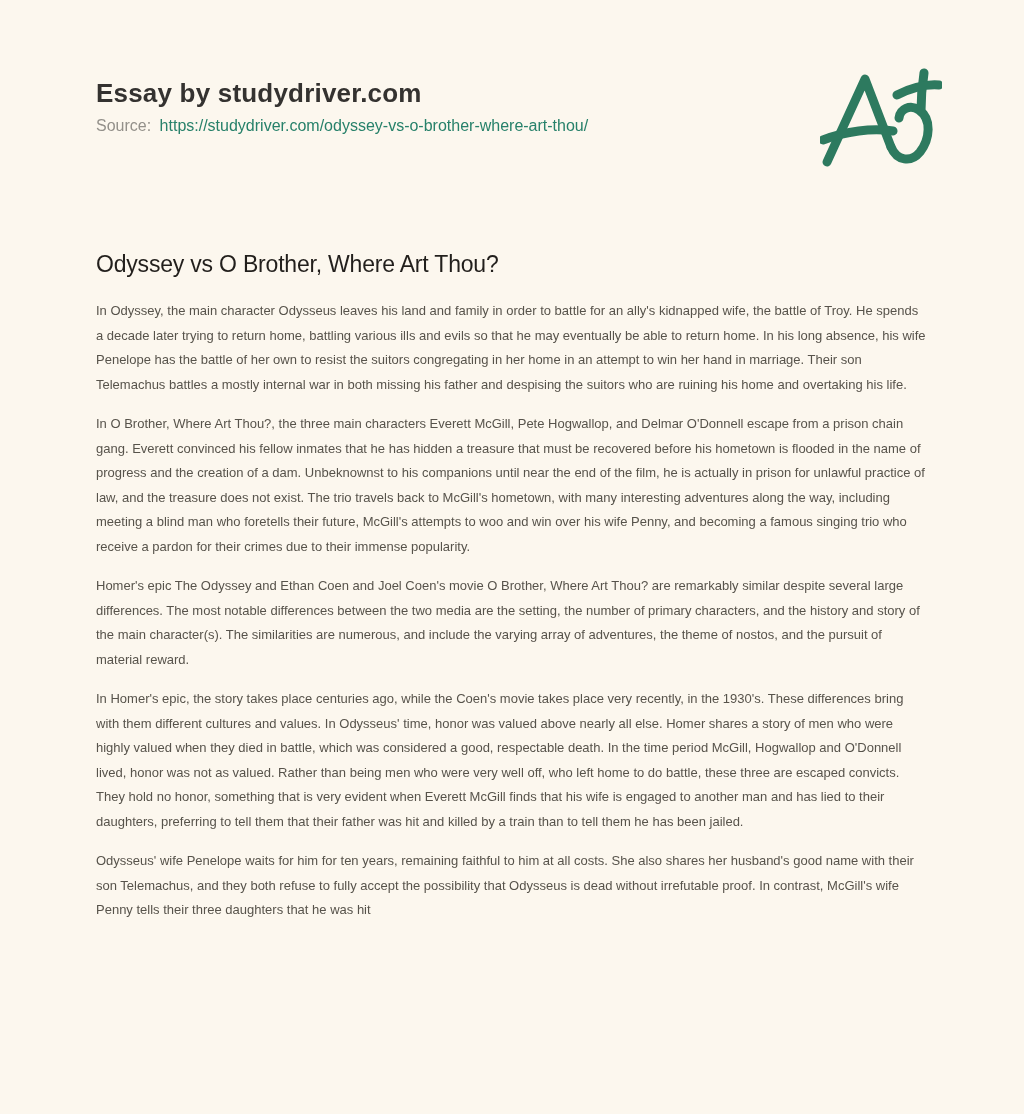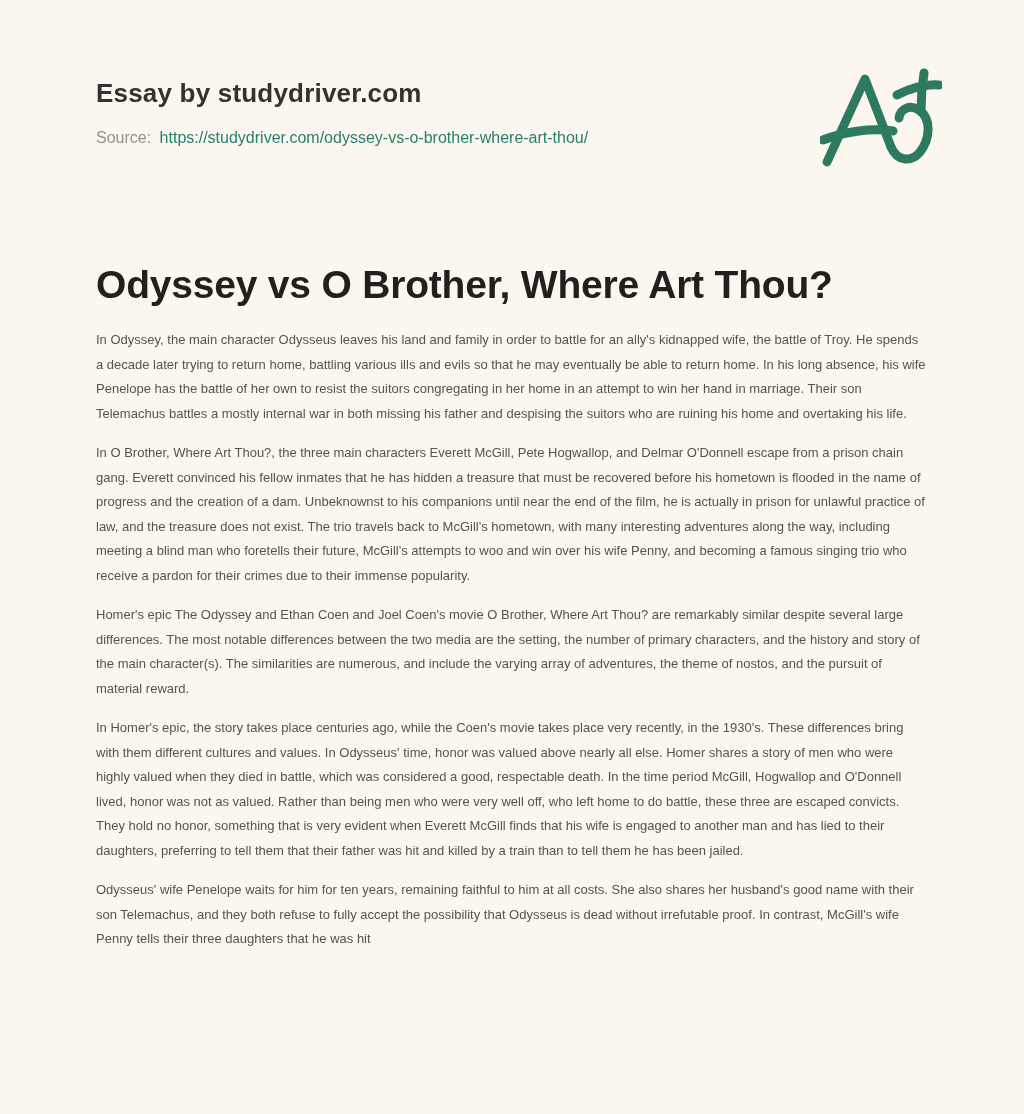--- a/index.html
+++ b/index.html
@@ -18,40 +18,40 @@
     height: 1114px;
     padding: 78px 96px 0 96px;
   }
   .brand-heading {
     font-size: 26px;
     font-weight: bold;
     color: #343230;
     letter-spacing: 0.2px;
   }
   .source-line {
-    margin-top: 20px;
+    margin-top: 8px;
     font-size: 16px;
     color: #93908a;
   }
   .source-link {
     color: #27816a;
     text-decoration: none;
     margin-left: 4px;
   }
   .logo {
     position: absolute;
     top: 68px;
     right: 82px;
     width: 122px;
     height: 102px;
   }
   .article-title {
     margin-top: 116px;
-    font-size: 39px;
-    font-weight: bold;
+    font-size: 23px;
+    font-weight: normal;
     color: #221f1c;
     letter-spacing: -0.2px;
   }
   .essay-body {
     margin-top: 21px;
     max-width: 836px;
   }
   .essay-body p.para {
     font-size: 13px;
     line-height: 24.5px;

